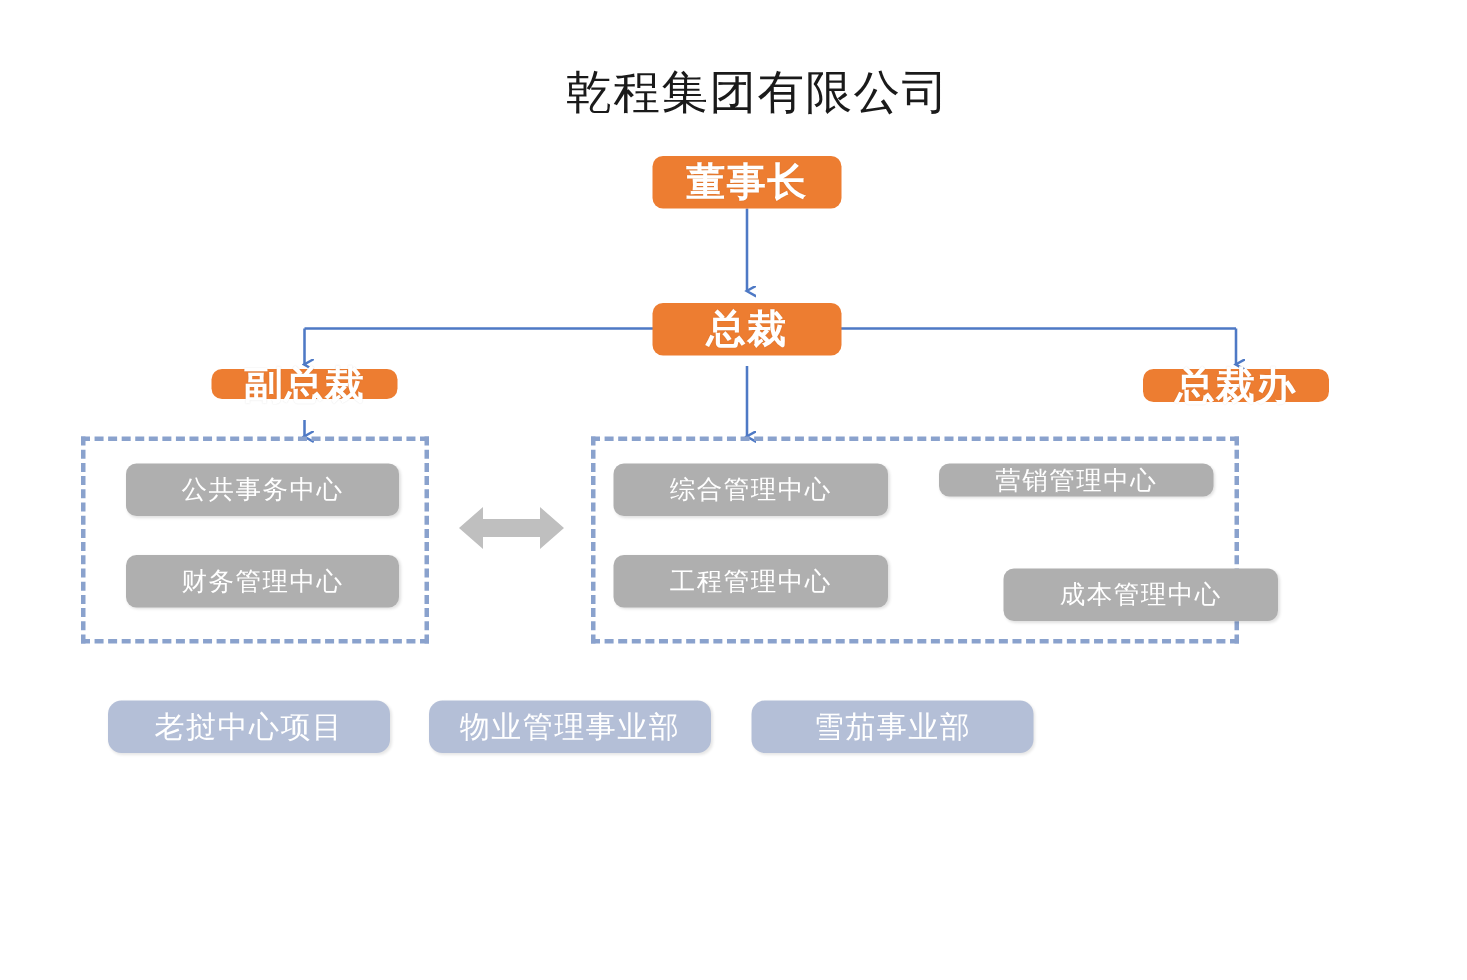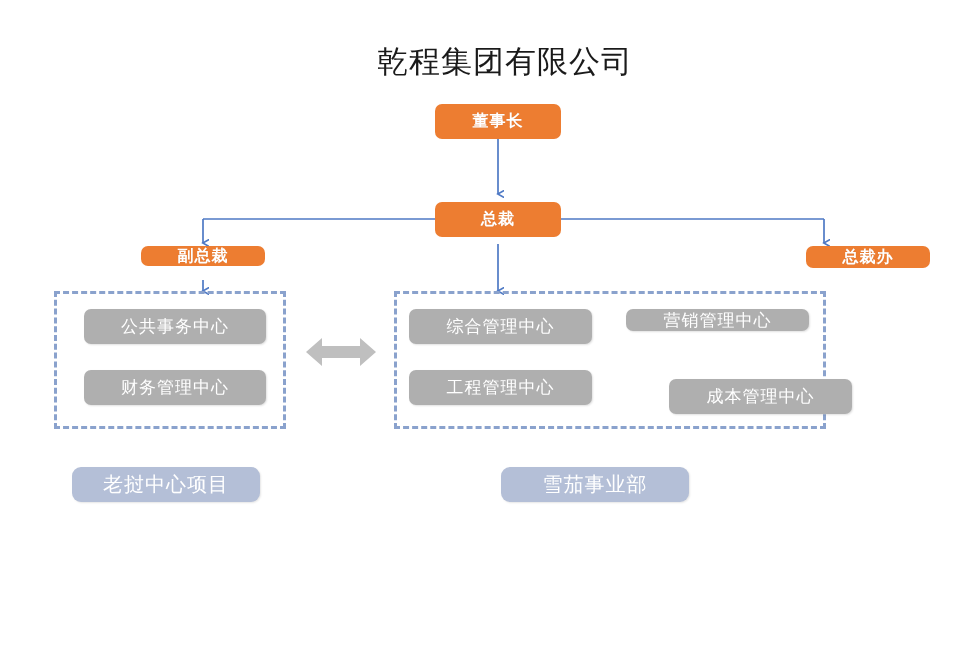--- a/index.html
+++ b/index.html
@@ -53,21 +53,21 @@
     align-items: center;
     justify-content: center;
     color: #ffffff;
     white-space: nowrap;
     letter-spacing: 1px;
   }
 
   .node-exec {
     background: #ED7D31;
     border-radius: 7px;
-    font-size: 16px;
+    font-size: 26px;
     font-weight: bold;
     text-shadow: 0 0 1px rgba(0,0,0,.12);
   }
 
   .node-center {
     background: #AFAFAF;
     border-radius: 7px;
     font-size: 17px;
     box-shadow: 1px 1px 2px rgba(0,0,0,0.12);
   }
@@ -117,37 +117,38 @@
       <path d="M306,352 L322,338 L322,346 L360,346 L360,338 L376,352 L360,366 L360,358 L322,358 L322,366 Z" fill="#BFBFBF"></path>
     </g>
   </svg>
 
   <div class="node node-exec" style="left:435px; top:104px; width:126px; height:35px;">董事长</div>
 
   <div class="node node-exec" style="left:435px; top:202px; width:126px; height:35px;">总裁</div>
 
   <div class="node node-exec" style="left:141px; top:246px; width:124px; height:20px;">副总裁</div>
 
-  <div class="node node-exec" style="left:762px; top:246px; width:124px; height:22px;margin-left:44px;">总裁办</div>
+  <div class="node node-exec" style="left:762px; top:246px; width:124px; height:22px;">总裁办</div>
 
   <div class="group-frame" style="left:54px; top:291px; width:232px; height:138px;"></div>
 
   <div class="node node-center" style="left:84px; top:309px; width:182px; height:35px;">公共事务中心</div>
 
   <div class="node node-center" style="left:84px; top:370px; width:182px; height:35px;">财务管理中心</div>
 
   <div class="group-frame" style="left:394px; top:291px; width:432px; height:138px;"></div>
 
   <div class="node node-center" style="left:409px; top:309px; width:183px; height:35px;">综合管理中心</div>
 
   <div class="node node-center" style="left:626px; top:309px; width:183px; height:22px;">营销管理中心</div>
 
   <div class="node node-center" style="left:409px; top:370px; width:183px; height:35px;">工程管理中心</div>
 
   <div class="node node-center" style="left:626px; top:379px; width:183px; height:35px;margin-left:43px;">成本管理中心</div>
 
   <div class="node node-division" style="left:72px; top:467px; width:188px; height:35px;">老挝中心项目</div>
 
+  <div class="node node-division" style="left:286px; top:467px; width:188px; height:35px;">物业管理事业部</div>
 
   <div class="node node-division" style="left:501px; top:467px; width:188px; height:35px;">雪茄事业部</div>
 
 
 </div>
 
 </body></html>

